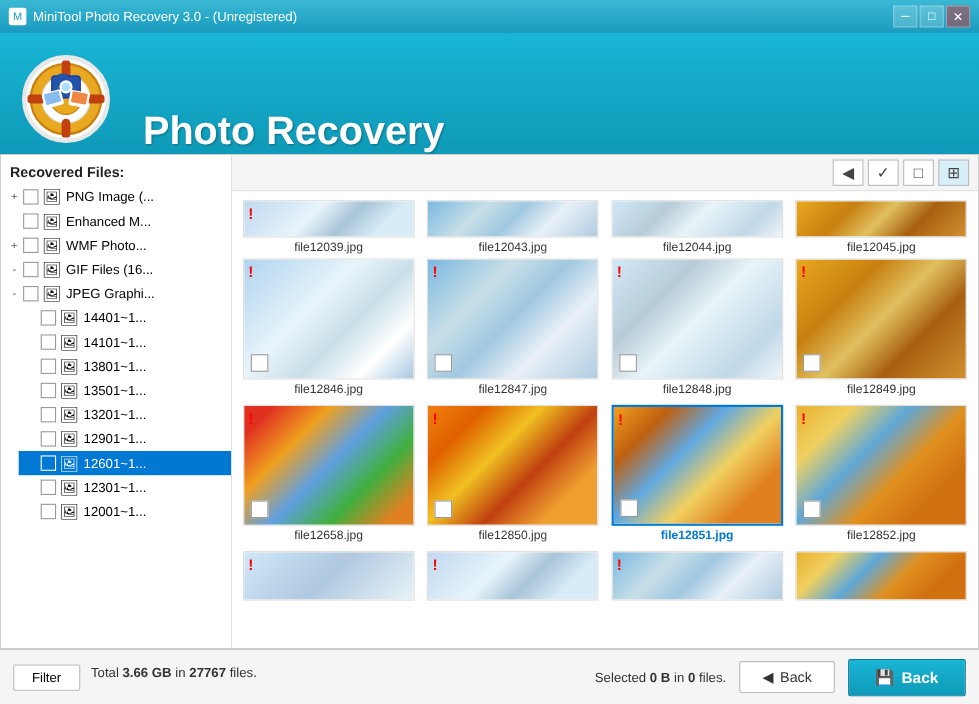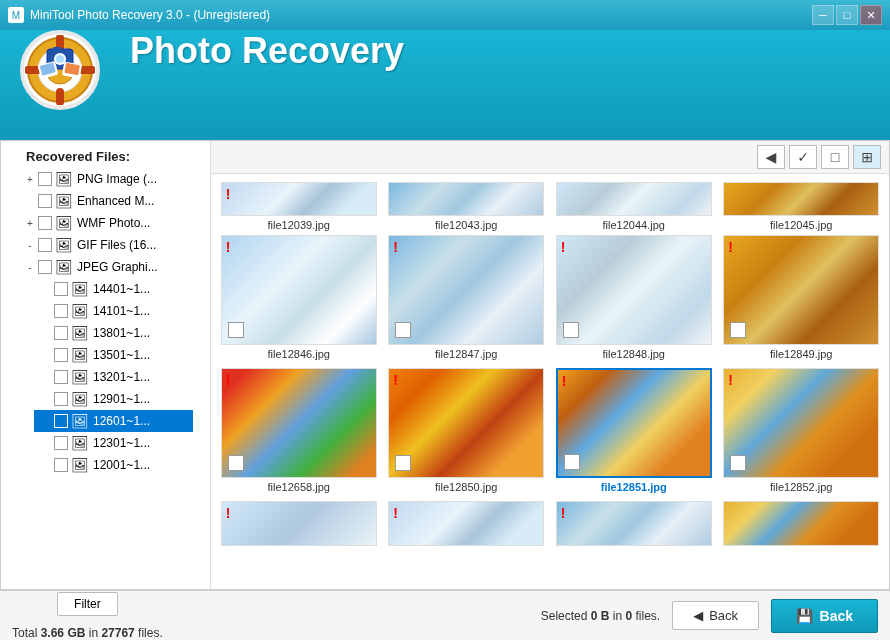--- a/index.html
+++ b/index.html
@@ -17,21 +17,21 @@
     .titlebar-left { display: flex; align-items: center; gap: 6px; color: white; font-size: 12px; }
     .titlebar-icon { width: 16px; height: 16px; background: #fff; border-radius: 2px; display: flex; align-items: center; justify-content: center; font-size: 10px; color: #1a9bbf; }
     .titlebar-controls { display: flex; gap: 2px; }
     .titlebar-btn { width: 22px; height: 20px; background: rgba(255,255,255,0.2); border: 1px solid rgba(255,255,255,0.3); color: white; display: flex; align-items: center; justify-content: center; font-size: 11px; cursor: pointer; }
 
     
     .header {
       background: linear-gradient(to bottom, #1ab5d5, #0e9ab8);
       height: 110px;
       display: flex;
-      align-items: flex-start;
+      align-items: flex-end;
       padding: 0 20px;
       gap: 20px;
     }
     .header-logo { width: 90px; height: 90px; position: relative; }
     .header-logo-circle {
       width: 80px; height: 80px;
       border-radius: 50%;
       background: white;
       border: 4px solid #e8e8e8;
       display: flex; align-items: center; justify-content: center;
@@ -55,21 +55,21 @@
     
     .main { display: flex; height: calc(640px - 30px - 110px - 50px); background: white; border: 1px solid #ccc; margin: 0; }
 
     
     .sidebar {
       width: 210px;
       min-width: 210px;
       background: white;
       border-right: 1px solid #ddd;
       overflow-y: auto;
-      padding: 4px 17px;
+      padding: 4px 0;
     }
     .sidebar-item {
       display: flex;
       align-items: center;
       padding: 3px 4px;
       cursor: pointer;
       font-size: 12px;
       white-space: nowrap;
       overflow: hidden;
     }
@@ -149,21 +149,21 @@
     
     .statusbar {
       height: 50px;
       background: #f5f5f5;
       border-top: 1px solid #ccc;
       display: flex;
       align-items: center;
       padding: 0 12px;
       justify-content: space-between;
     }
-    .statusbar-left { display: flex; align-items: center; gap: 10px; flex-direction: column; }
+    .statusbar-left { display: flex; gap: 10px; }
     .filter-btn {
       padding: 4px 16px;
       border: 1px solid #bbb;
       background: white;
       font-size: 12px;
       cursor: pointer;
       border-radius: 2px;
     }
     .status-text { font-size: 12px; color: #333; }
     .status-text b { font-weight: bold; }

